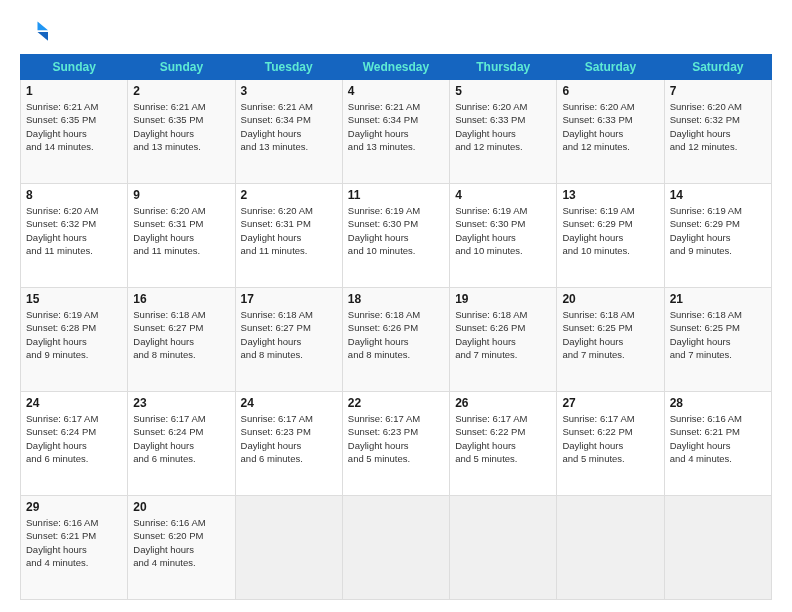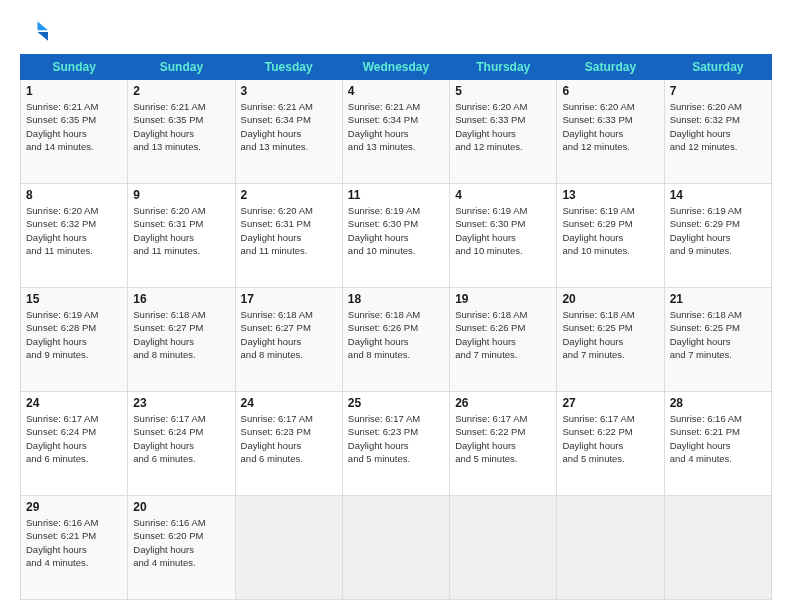--- a/index.html
+++ b/index.html
@@ -349,21 +349,21 @@
           <td>
         <span class="day-number">24</span>
         <div class="day-detail">
           Sunrise: 6:17 AM<br>
           Sunset: 6:23 PM<br>
           Daylight hours<br>
           and 6 minutes.
         </div>
       </td>
           <td>
-        <span class="day-number">25</span>
+        <span class="day-number">22</span>
         <div class="day-detail">
           Sunrise: 6:17 AM<br>
           Sunset: 6:23 PM<br>
           Daylight hours<br>
           and 5 minutes.
         </div>
       </td>
           <td>
         <span class="day-number">26</span>
         <div class="day-detail">

